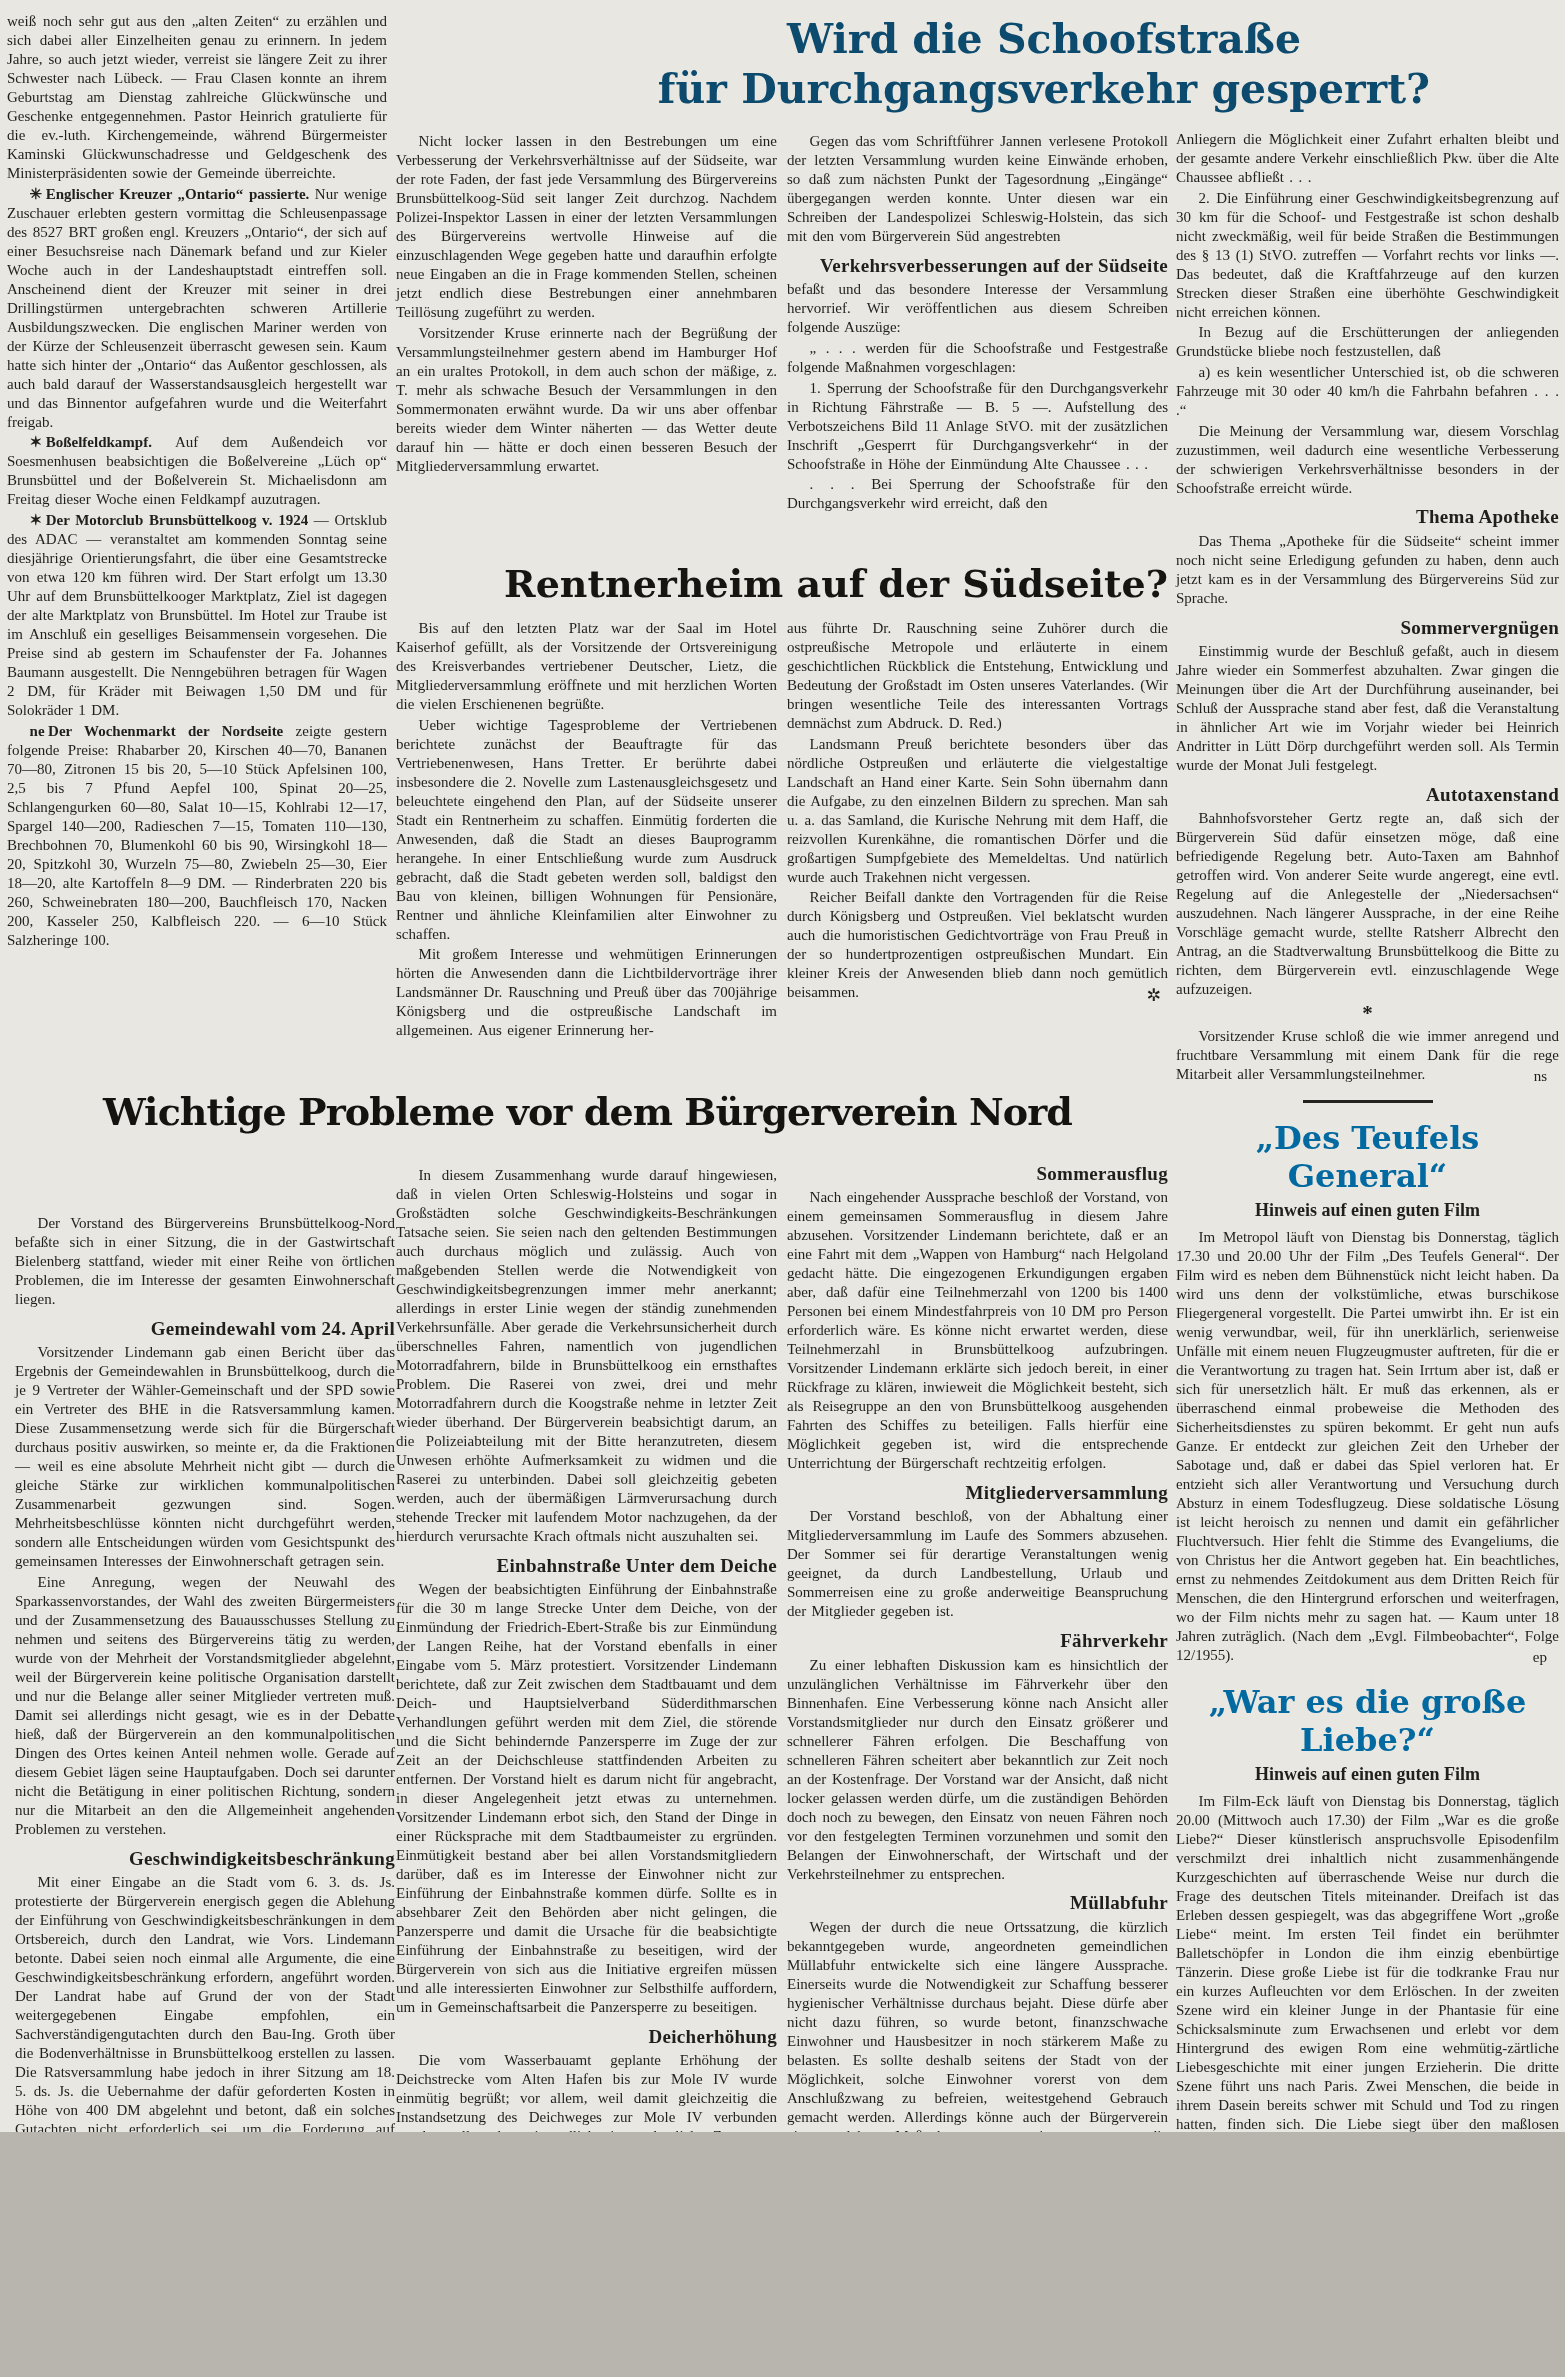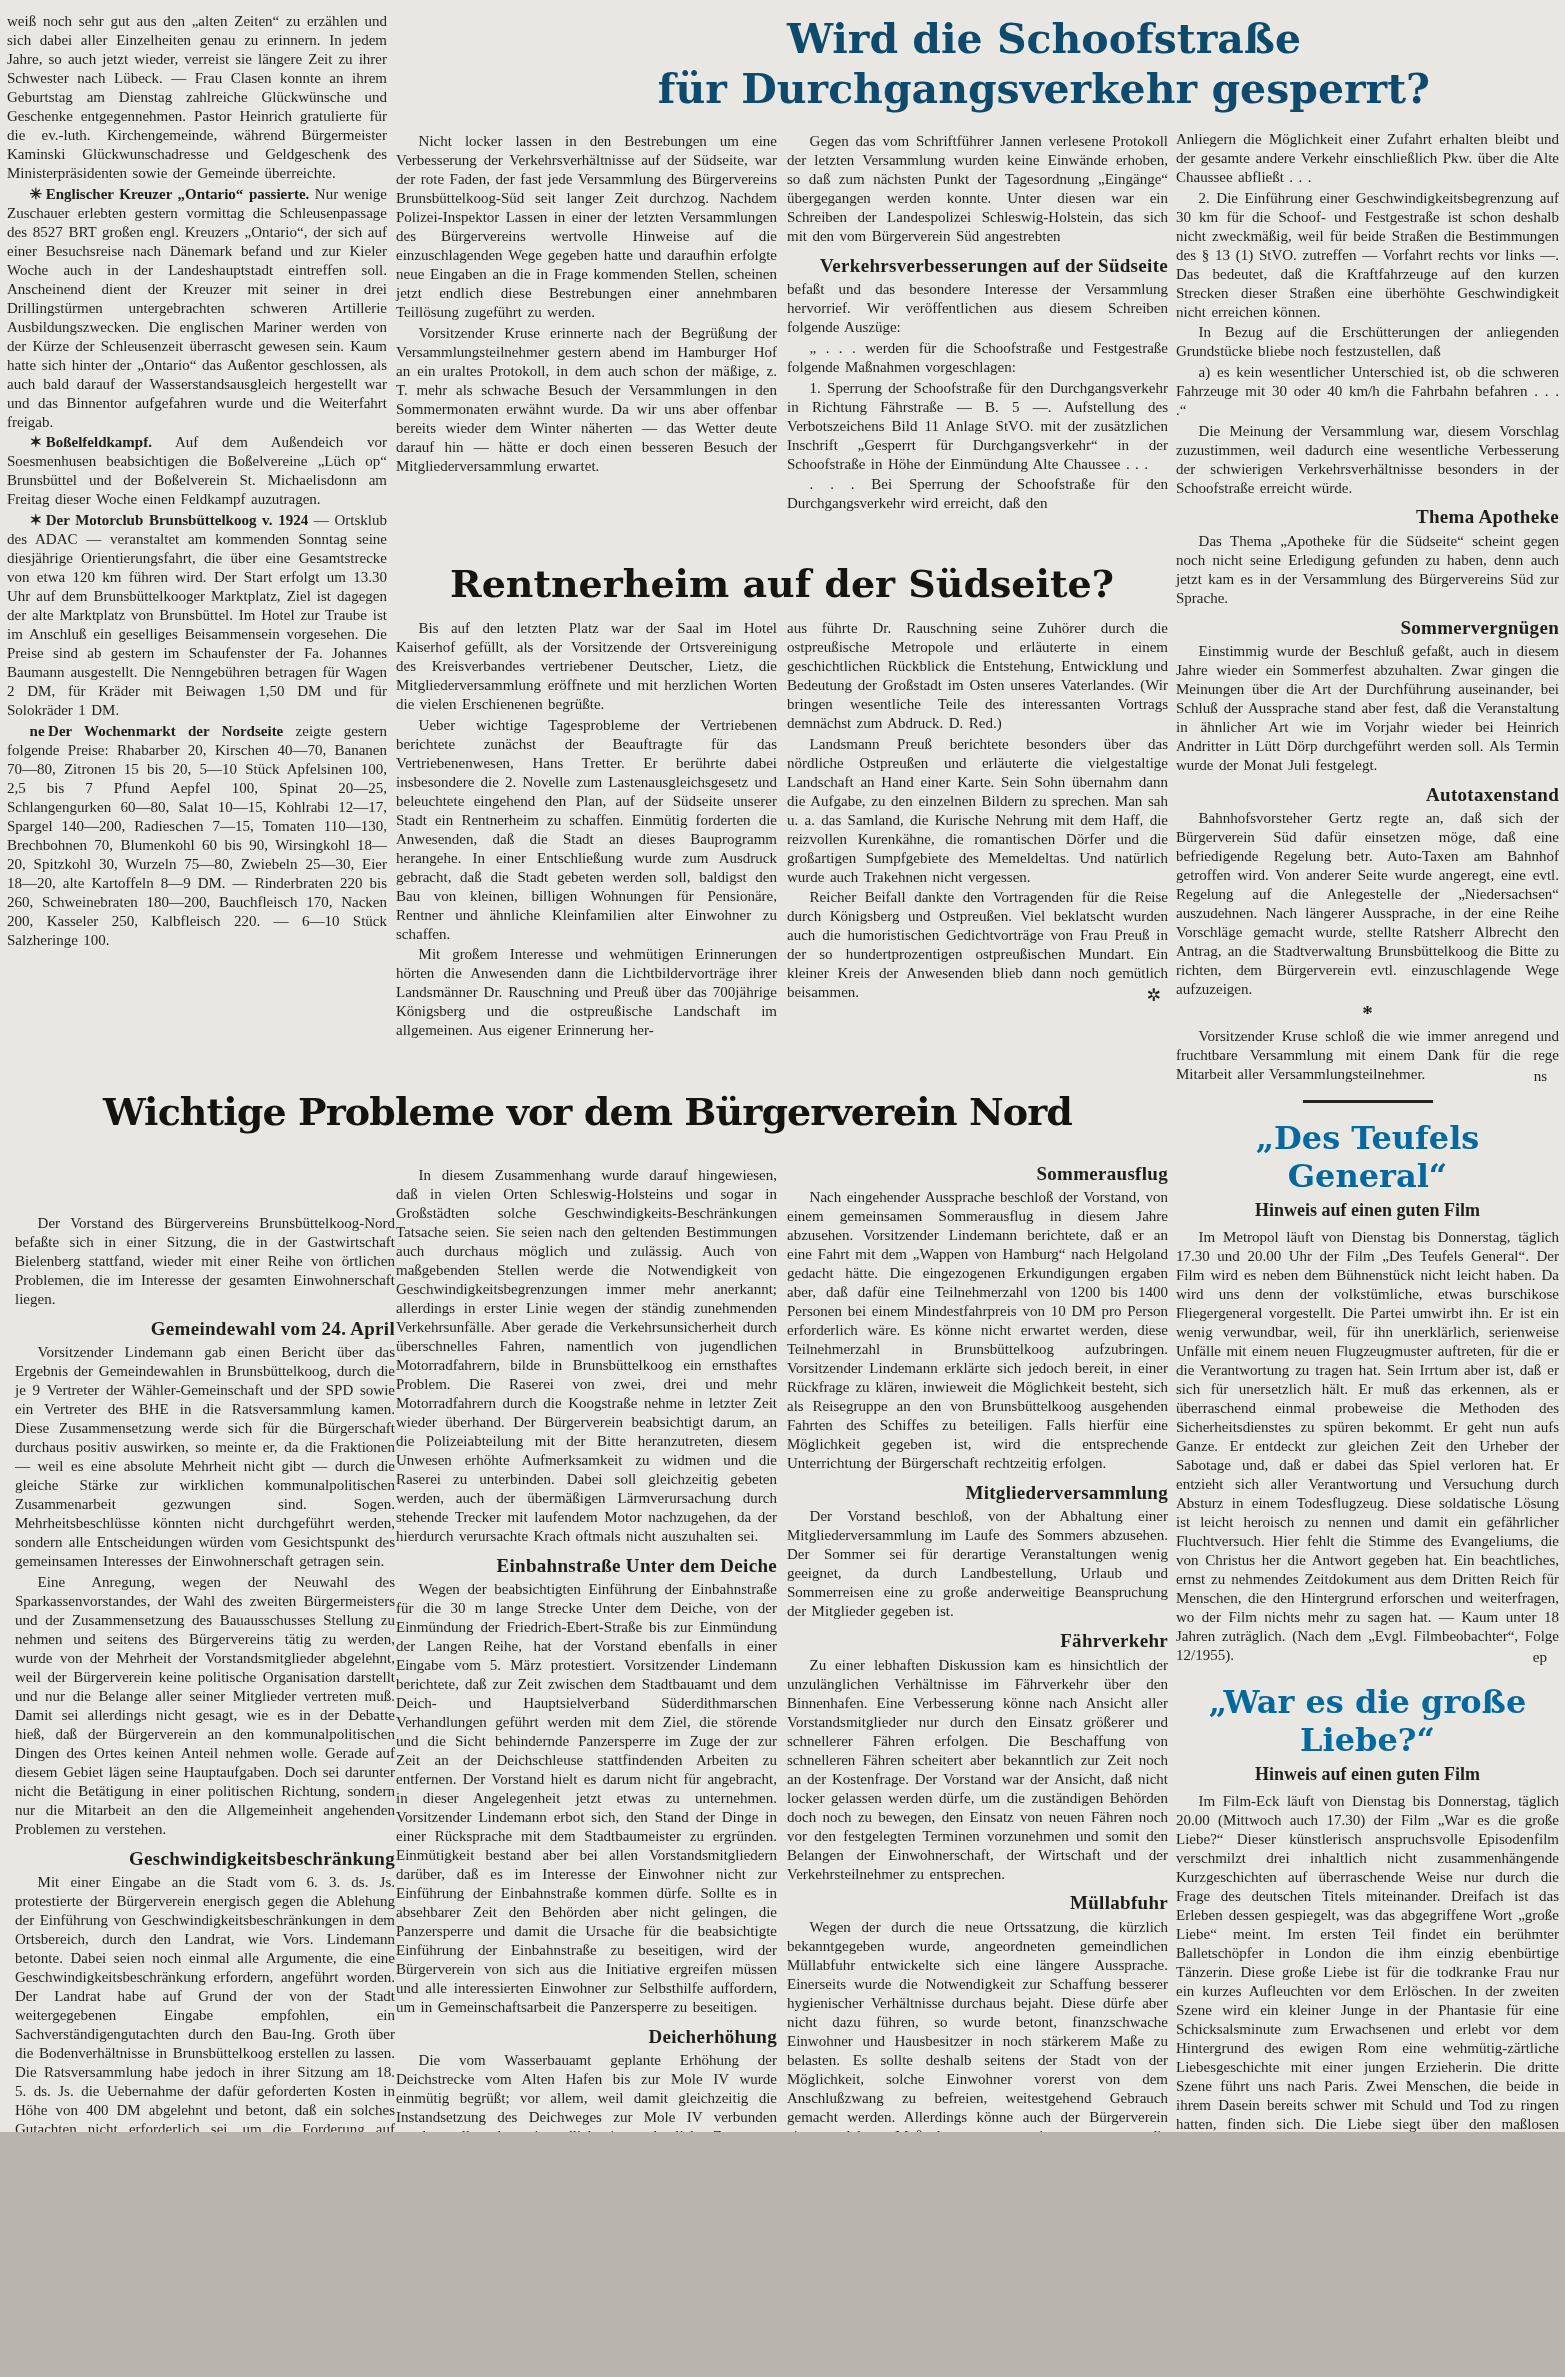--- a/index.html
+++ b/index.html
@@ -103,21 +103,21 @@
 
   <div class="abs" style="left:787px; top:132px; width:381px;">
     <p class="body">Gegen das vom Schriftführer Jannen verlesene Protokoll der letzten Versammlung wurden keine Einwände erhoben, so daß zum nächsten Punkt der Tagesordnung „Eingänge“ übergegangen werden konnte. Unter diesen war ein Schreiben der Landespolizei Schleswig-Holstein, das sich mit den vom Bürgerverein Süd angestrebten</p>
     <div class="subhead">Verkehrsverbesserungen auf der Südseite</div>
     <p class="body noindent">befaßt und das besondere Interesse der Versammlung hervorrief. Wir veröffentlichen aus diesem Schreiben folgende Auszüge:</p>
     <p class="body">„ . . . werden für die Schoofstraße und Festgestraße folgende Maßnahmen vorgeschlagen:</p>
     <p class="body">1. Sperrung der Schoofstraße für den Durchgangsverkehr in Richtung Fährstraße — B. 5 —. Aufstellung des Verbotszeichens Bild 11 Anlage StVO. mit der zusätzlichen Inschrift „Gesperrt für Durchgangsverkehr“ in der Schoofstraße in Höhe der Einmündung Alte Chaussee . . .</p>
     <p class="body">. . . Bei Sperrung der Schoofstraße für den Durchgangsverkehr wird erreicht, daß den</p>
   </div>
 
-  <div class="abs headline-rent" style="left:396px; top:561px; width:772px;">Rentnerheim auf der Südseite?</div>
+  <div class="abs headline-rent" style="left:396px; top:561px; width:772px;text-align:right;">Rentnerheim auf der Südseite?</div>
 
   <div class="abs" style="left:396px; top:619px; width:381px;">
     <p class="body">Bis auf den letzten Platz war der Saal im Hotel Kaiserhof gefüllt, als der Vorsitzende der Ortsvereinigung des Kreisverbandes vertriebener Deutscher, Lietz, die Mitgliederversammlung eröffnete und mit herzlichen Worten die vielen Erschienenen begrüßte.</p>
     <p class="body">Ueber wichtige Tagesprobleme der Vertriebenen berichtete zunächst der Beauftragte für das Vertriebenenwesen, Hans Tretter. Er berührte dabei insbesondere die 2. Novelle zum Lastenausgleichsgesetz und beleuchtete eingehend den Plan, auf der Südseite unserer Stadt ein Rentnerheim zu schaffen. Einmütig forderten die Anwesenden, daß die Stadt an dieses Bauprogramm herangehe. In einer Entschließung wurde zum Ausdruck gebracht, daß die Stadt gebeten werden soll, baldigst den Bau von kleinen, billigen Wohnungen für Pensionäre, Rentner und ähnliche Kleinfamilien alter Einwohner zu schaffen.</p>
     <p class="body">Mit großem Interesse und wehmütigen Erinnerungen hörten die Anwesenden dann die Lichtbildervorträge ihrer Landsmänner Dr. Rauschning und Preuß über das 700jährige Königsberg und die ostpreußische Landschaft im allgemeinen. Aus eigener Erinnerung her-</p>
   </div>
   <div class="abs" style="left:787px; top:619px; width:381px;">
     <p class="body noindent">aus führte Dr. Rauschning seine Zuhörer durch die ostpreußische Metropole und erläuterte in einem geschichtlichen Rückblick die Entstehung, Entwicklung und Bedeutung der Großstadt im Osten unseres Vaterlandes. (Wir bringen wesentliche Teile des interessanten Vortrags demnächst zum Abdruck. D. Red.)</p>
     <p class="body">Landsmann Preuß berichtete besonders über das nördliche Ostpreußen und erläuterte die vielgestaltige Landschaft an Hand einer Karte. Sein Sohn übernahm dann die Aufgabe, zu den einzelnen Bildern zu sprechen. Man sah u. a. das Samland, die Kurische Nehrung mit dem Haff, die reizvollen Kurenkähne, die romantischen Dörfer und die großartigen Sumpfgebiete des Memeldeltas. Und natürlich wurde auch Trakehnen nicht vergessen.</p>
     <p class="body">Reicher Beifall dankte den Vortragenden für die Reise durch Königsberg und Ostpreußen. Viel beklatscht wurden auch die humoristischen Gedichtvorträge von Frau Preuß in der so hundertprozentigen ostpreußischen Mundart. Ein kleiner Kreis der Anwesenden blieb dann noch gemütlich beisammen.</p>
@@ -126,21 +126,21 @@
       </div>
   </div>
 
   <div class="abs" style="left:1176px; top:130px; width:383px;">
     <p class="body noindent">Anliegern die Möglichkeit einer Zufahrt erhalten bleibt und der gesamte andere Verkehr einschließlich Pkw. über die Alte Chaussee abfließt . . .</p>
     <p class="body">2. Die Einführung einer Geschwindigkeitsbegrenzung auf 30 km für die Schoof- und Festgestraße ist schon deshalb nicht zweckmäßig, weil für beide Straßen die Bestimmungen des § 13 (1) StVO. zutreffen — Vorfahrt rechts vor links —. Das bedeutet, daß die Kraftfahrzeuge auf den kurzen Strecken dieser Straßen eine überhöhte Geschwindigkeit nicht erreichen können.</p>
     <p class="body">In Bezug auf die Erschütterungen der anliegenden Grundstücke bliebe noch festzustellen, daß</p>
     <p class="body">a) es kein wesentlicher Unterschied ist, ob die schweren Fahrzeuge mit 30 oder 40 km/h die Fahrbahn befahren . . . .“</p>
     <p class="body">Die Meinung der Versammlung war, diesem Vorschlag zuzustimmen, weil dadurch eine wesentliche Verbesserung der schwierigen Verkehrsverhältnisse besonders in der Schoofstraße erreicht würde.</p>
     <div class="subhead">Thema Apotheke</div>
-    <p class="body">Das Thema „Apotheke für die Südseite“ scheint gegen noch nicht seine Erledigung gefunden zu haben, denn auch jetzt kam es in der Versammlung des Bürgervereins Süd zur Sprache.</p>
+    <p class="body">Das Thema „Apotheke für die Südseite“ scheint immer noch nicht seine Erledigung gefunden zu haben, denn auch jetzt kam es in der Versammlung des Bürgervereins Süd zur Sprache.</p>
     <div class="subhead">Sommervergnügen</div>
     <p class="body">Einstimmig wurde der Beschluß gefaßt, auch in diesem Jahre wieder ein Sommerfest abzuhalten. Zwar gingen die Meinungen über die Art der Durchführung auseinander, bei Schluß der Aussprache stand aber fest, daß die Veranstaltung in ähnlicher Art wie im Vorjahr wieder bei Heinrich Andritter in Lütt Dörp durchgeführt werden soll. Als Termin wurde der Monat Juli festgelegt.</p>
     <div class="subhead">Autotaxenstand</div>
     <p class="body">Bahnhofsvorsteher Gertz regte an, daß sich der Bürgerverein Süd dafür einsetzen möge, daß eine befriedigende Regelung betr. Auto-Taxen am Bahnhof getroffen wird. Von anderer Seite wurde angeregt, eine evtl. Regelung auf die Anlegestelle der „Niedersachsen“ auszudehnen. Nach längerer Aussprache, in der eine Reihe Vorschläge gemacht wurde, stellte Ratsherr Albrecht den Antrag, an die Stadtverwaltung Brunsbüttelkoog die Bitte zu richten, dem Bürgerverein evtl. einzuschlagende Wege aufzuzeigen.</p>
     <div class="star-sep">*</div>
     <p class="body">Vorsitzender Kruse schloß die wie immer anregend und fruchtbare Versammlung mit einem Dank für die rege Mitarbeit aller Versammlungsteilnehmer.</p>
     <div class="sign-row">
         <span>ns</span>
       </div>
 

